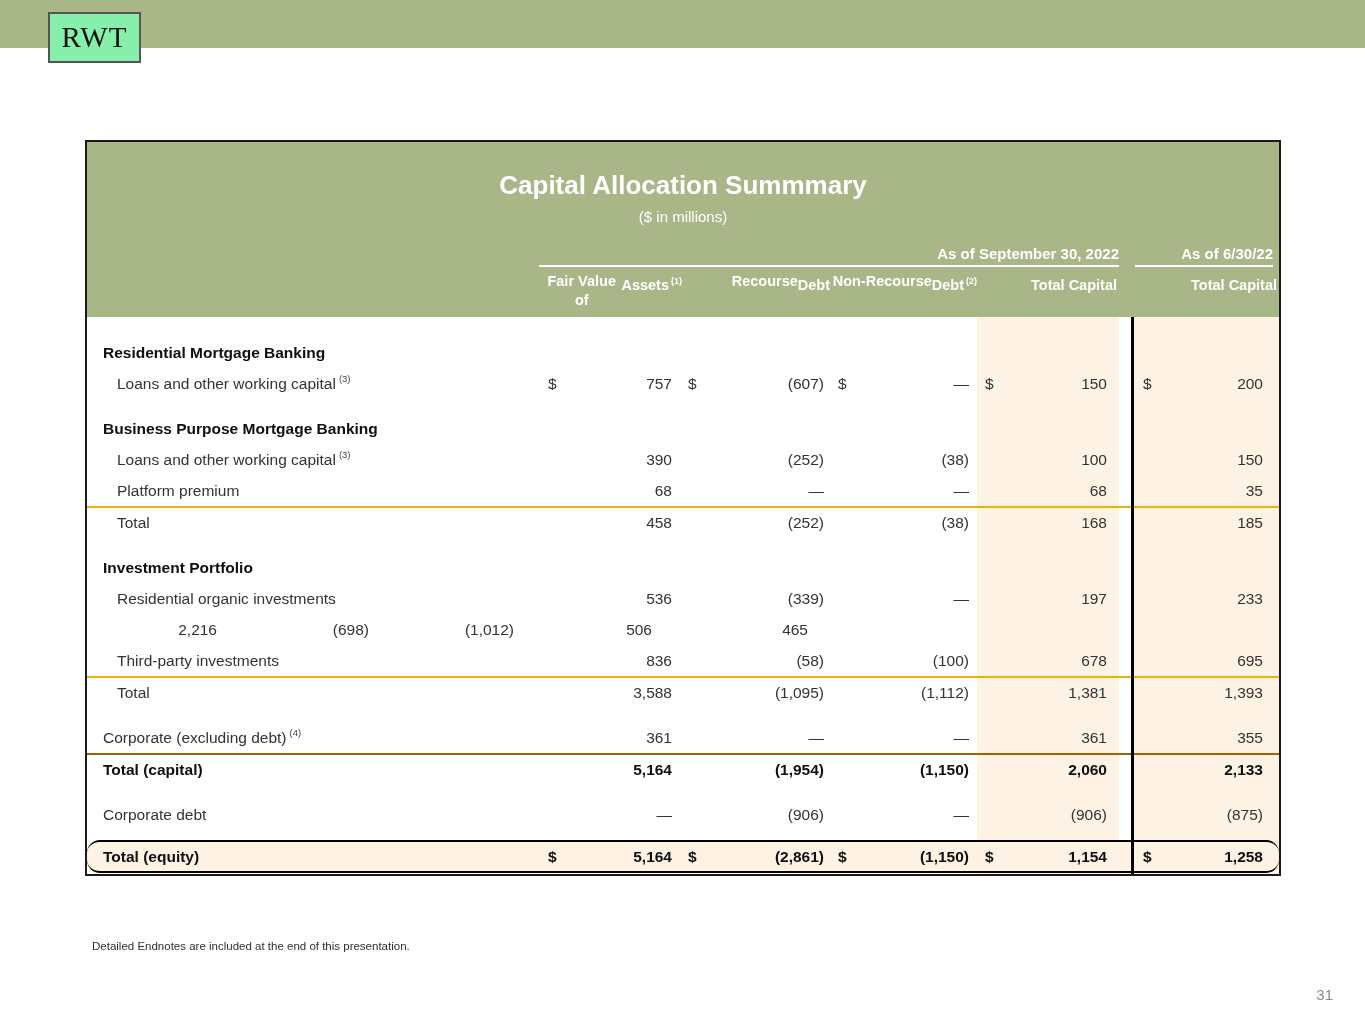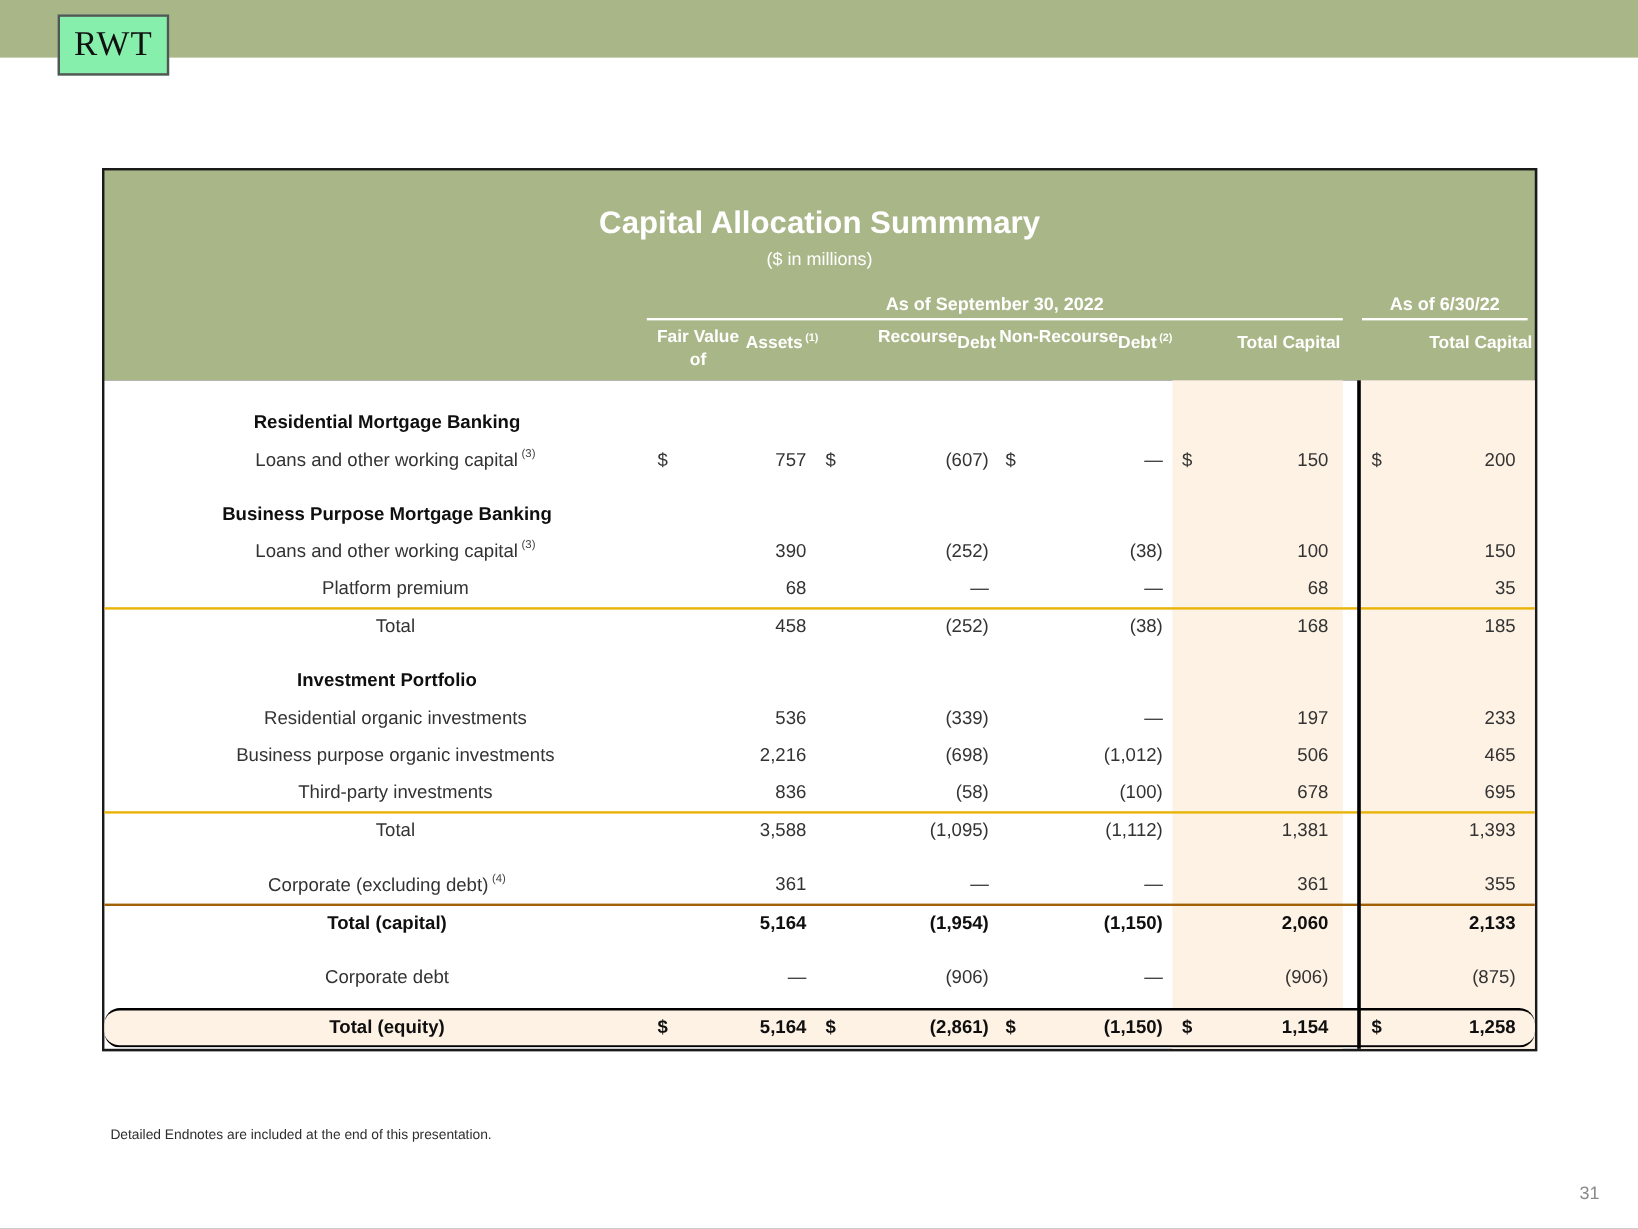--- a/index.html
+++ b/index.html
@@ -21,36 +21,36 @@
     border:2px solid #555555;display:flex;align-items:center;justify-content:center;
     font-family:"Liberation Serif", serif;font-size:29px;color:#111111;letter-spacing:1px;
   }
   .cap-table{
     position:absolute;left:85px;top:140px;width:1196px;height:736px;
     border:2px solid var(--border-dark);background:#000000;
   }
   .thead{position:relative;width:100%;height:175px;background:var(--green);color:#ffffff;}
   .t-title{position:absolute;top:28px;left:0;width:100%;text-align:center;font-size:26px;font-weight:bold;}
   .t-subtitle{position:absolute;top:66px;left:0;width:100%;text-align:center;font-size:15px;}
-  .group{position:absolute;top:103px;height:22px;text-align:center;font-size:15px;font-weight:bold;border-bottom:2px solid #ffffff;}
+  .group{position:absolute;top:103px;height:22px;text-align:right;font-size:15px;font-weight:bold;border-bottom:2px solid #ffffff;}
   .group-left{left:452px;width:580px;}
   .group-right{left:1048px;width:138px;}
   .col-label{
     position:absolute;top:130px;height:40px;display:flex;flex-direction:row;
     justify-content:flex-end;text-align:center;font-size:14.5px;font-weight:bold;line-height:19px;padding-bottom:2px;
   }
   .col-label sup{font-size:9px;margin-left:2px;}
   .tbody{position:relative;width:100%;height:557px;background:#ffffff;}
   .stripe{position:absolute;top:0;height:100%;background:var(--cream);z-index:0;}
   .stripe.s1{left:890px;width:142px;}
   .stripe.s2{left:1047px;width:145px;}
   .vline{position:absolute;top:0;left:1044px;width:3px;height:100%;background:#000000;z-index:3;}
   .row{
     position:relative;z-index:2;display:flex;align-items:center;height:31px;
-    font-size:15.5px;color:var(--body-text);text-align:center;
+    font-size:15.5px;color:var(--body-text);
   }
   .row.spacer{height:14px;} .row.spacer-lg{height:20px;} .row.spacer-sm{height:10px;}
   .row.section{font-weight:bold;color:#0f0f0f;}
   .row.subtotal{border-top:2px solid #eab308;height:32px;}
   .row.total{border-top:2px solid #a16207;height:32px;font-weight:bold;color:#0f0f0f;}
   .row.total-equity{
     border-top:2px solid #000000;border-bottom:2px solid #000000;height:33px;
     font-weight:bold;color:#0f0f0f;background:var(--cream);border-radius:13px;
   }
   .cell{flex:0 0 auto;}
@@ -211,21 +211,20 @@
           <span class="num">—</span>
         </div>
         <div class="cell val c4">
           <span class="num">197</span>
         </div>
         <div class="cell val c5">
           <span class="num">233</span>
         </div>
       </div>
       <div class="row item ind1">
-        <div class="cell label">Business purpose organic investments</div>
         <div class="cell val c1">
           <span class="num">2,216</span>
         </div>
         <div class="cell val c2">
           <span class="num">(698)</span>
         </div>
         <div class="cell val c3">
           <span class="num">(1,012)</span>
         </div>
         <div class="cell val c4">

